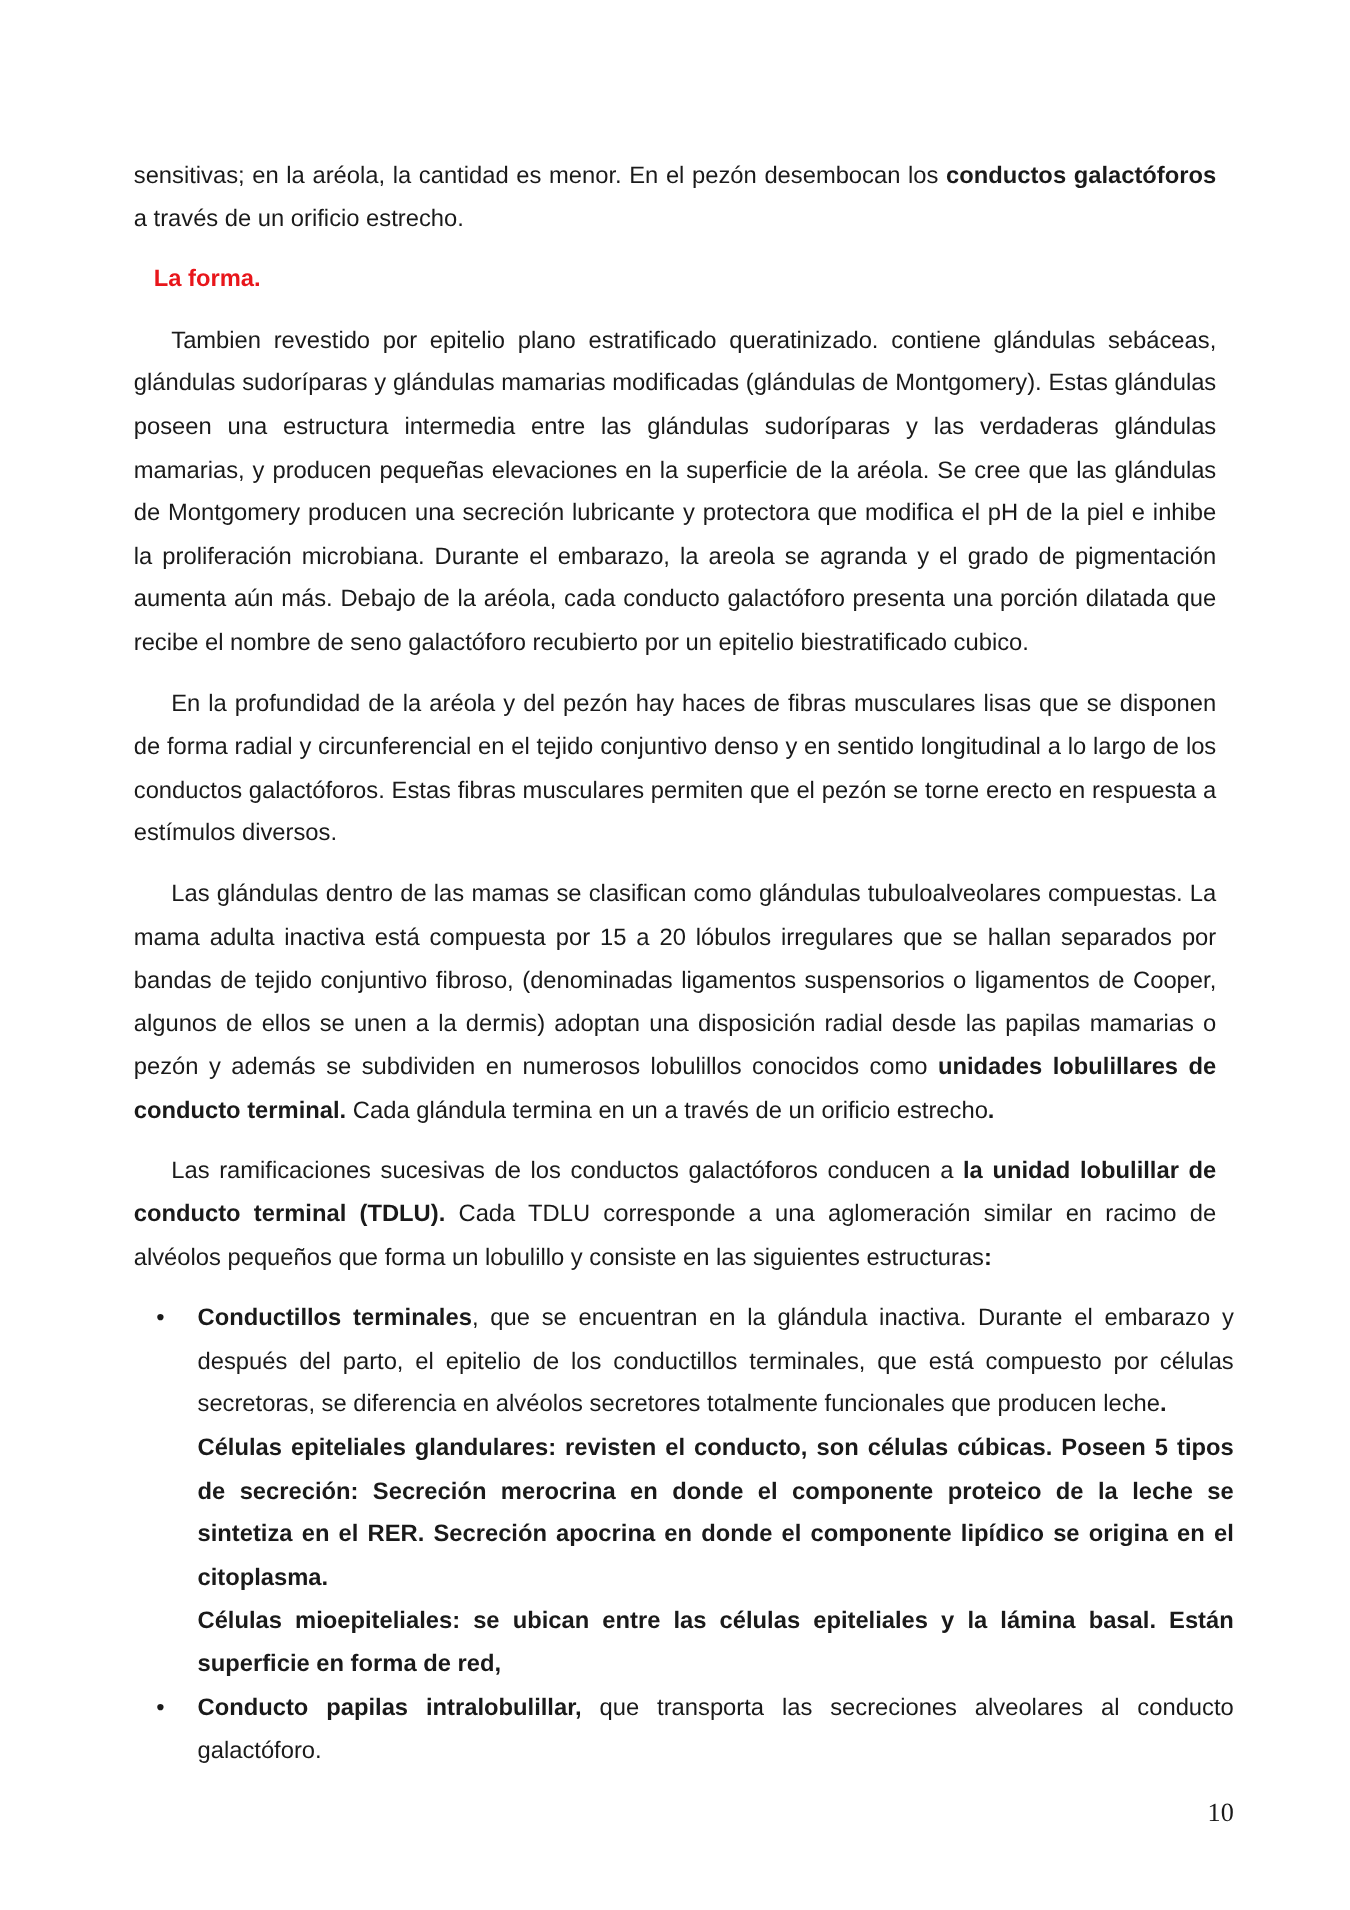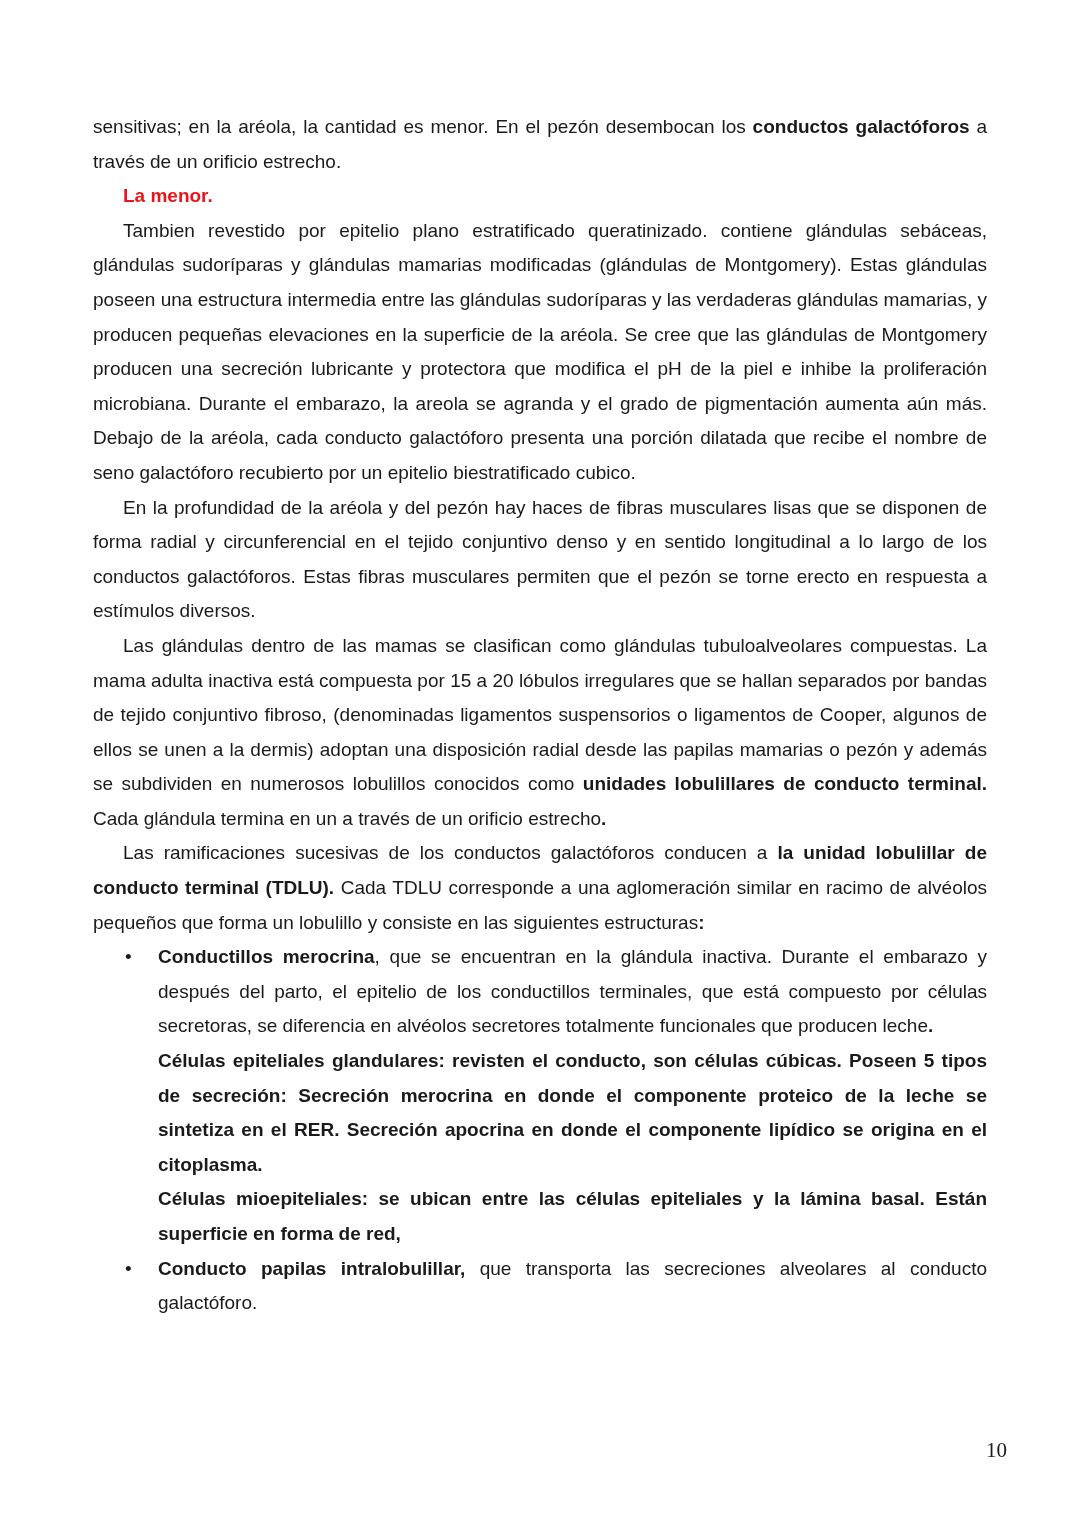--- a/index.html
+++ b/index.html
@@ -2,54 +2,54 @@
 <html><head>
   <meta charset="utf-8">
   <style>
     html, body { margin: 0; padding: 0; background: #ffffff; }
     body { width: 1080px; height: 1528px; position: relative; overflow: hidden; }
     .page {
       position: absolute; left: 93px; top: 110px; width: 894px;
       font-family: "Liberation Sans", sans-serif;
       font-size: 19px; line-height: 34.6px; color: #1a1a1a;
     }
-    .p { text-align: justify; margin: 0; }
+    .p { text-align: justify; margin: 14px; }
     .indent { text-indent: 30px; }
     .heading { color: #e8161b; font-weight: bold; margin: 0 0 0 30px; }
     b { font-weight: bold; }
     ul { list-style: none; margin: 0; padding: 0; }
     li { position: relative; padding-left: 65px; text-align: justify; }
     .bullet { position: absolute; left: 32px; top: 0; }
     .bold-block { font-weight: bold; }
     .page-number {
       position: absolute; left: 966px; top: 1438px;
-      font-family: "Liberation Serif", serif; font-size: 21px; color: #1a1a1a; margin-left: 20px;
+      font-family: "Liberation Serif", serif; font-size: 21px; color: #1a1a1a;
     }
   </style>
 </head>
 <body>
 
 <div class="page">
 
   <p class="p"><span>sensitivas; en la aréola, la cantidad es menor. En el pezón desembocan los </span><b>conductos galactóforos</b><span> a través de un orificio estrecho.</span></p>
 
-  <p class="heading">La menor.</p>
+  <p class="heading">La forma.</p>
 
   <p class="p indent">Tambien revestido por epitelio plano estratificado queratinizado. contiene glándulas sebáceas, glándulas sudoríparas y glándulas mamarias modificadas (glándulas de Montgomery). Estas glándulas poseen una estructura intermedia entre las glándulas sudoríparas y las verdaderas glándulas mamarias, y producen pequeñas elevaciones en la superficie de la aréola. Se cree que las glándulas de Montgomery producen una secreción lubricante y protectora que modifica el pH de la piel e inhibe la proliferación microbiana. Durante el embarazo, la areola se agranda y el grado de pigmentación aumenta aún más. Debajo de la aréola, cada conducto galactóforo presenta una porción dilatada que recibe el nombre de seno galactóforo recubierto por un epitelio biestratificado cubico.</p>
 
   <p class="p indent">En la profundidad de la aréola y del pezón hay haces de fibras musculares lisas que se disponen de forma radial y circunferencial en el tejido conjuntivo denso y en sentido longitudinal a lo largo de los conductos galactóforos. Estas fibras musculares permiten que el pezón se torne erecto en respuesta a estímulos diversos.</p>
 
   <p class="p indent"><span>Las glándulas dentro de las mamas se clasifican como glándulas tubuloalveolares compuestas. La mama adulta inactiva está compuesta por 15 a 20 lóbulos irregulares que se hallan separados por bandas de tejido conjuntivo fibroso, (denominadas ligamentos suspensorios o ligamentos de Cooper, algunos de ellos se unen a la dermis) adoptan una disposición radial desde las papilas mamarias o pezón y además se subdividen en numerosos lobulillos conocidos como </span><b>unidades lobulillares de conducto terminal.</b><span> Cada glándula termina en un a través de un orificio estrecho</span><b>.</b></p>
 
   <p class="p indent"><span>Las ramificaciones sucesivas de los conductos galactóforos conducen a </span><b>la unidad lobulillar de conducto terminal (TDLU).</b><span> Cada TDLU corresponde a una aglomeración similar en racimo de alvéolos pequeños que forma un lobulillo y consiste en las siguientes estructuras</span><b>:</b></p>
 
   <ul>
     <li>
       <span class="bullet">•</span>
-      <div><b>Conductillos merocrina</b><span>, que se encuentran en la glándula inactiva. Durante el embarazo y después del parto, el epitelio de los conductillos terminales, que está compuesto por células secretoras, se diferencia en alvéolos secretores totalmente funcionales que producen leche</span><b>.</b></div>
+      <div><b>Conductillos terminales</b><span>, que se encuentran en la glándula inactiva. Durante el embarazo y después del parto, el epitelio de los conductillos terminales, que está compuesto por células secretoras, se diferencia en alvéolos secretores totalmente funcionales que producen leche</span><b>.</b></div>
       <div class="bold-block">Células epiteliales glandulares: revisten el conducto, son células cúbicas. Poseen 5 tipos de secreción: Secreción merocrina en donde el componente proteico de la leche se sintetiza en el RER. Secreción apocrina en donde el componente lipídico se origina en el citoplasma.</div>
       <div class="bold-block">Células mioepiteliales: se ubican entre las células epiteliales y la lámina basal. Están superficie en forma de red,</div>
     </li>
     <li>
       <span class="bullet">•</span>
       <div><b>Conducto papilas intralobulillar,</b><span> que transporta las secreciones alveolares al conducto galactóforo.</span></div>
     </li>
   </ul>
 </div>
 

